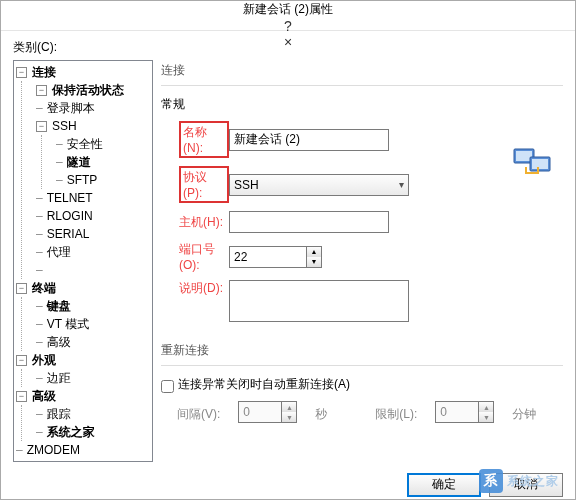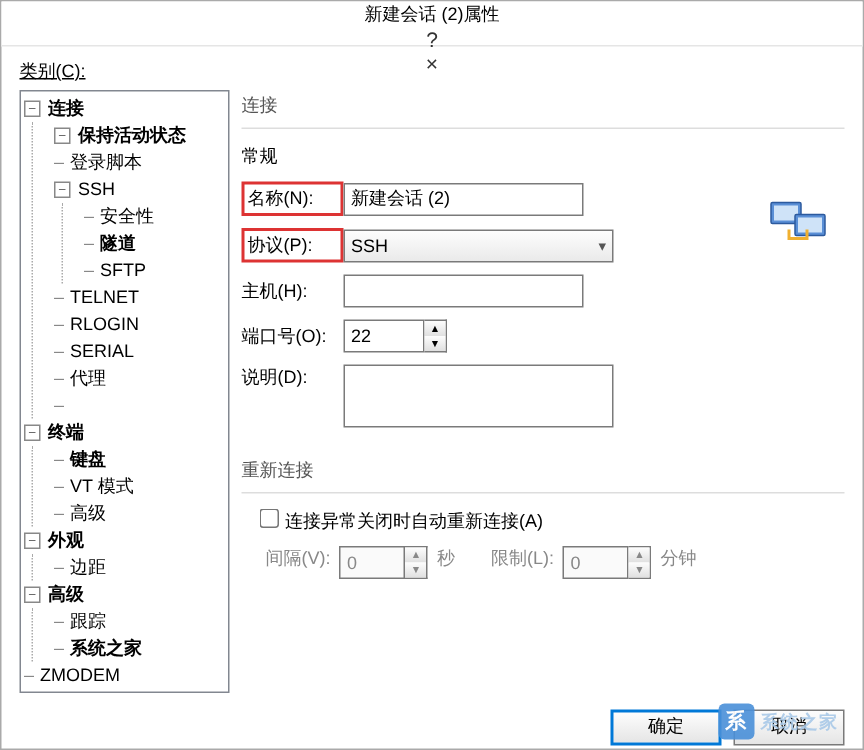--- a/index.html
+++ b/index.html
@@ -2,51 +2,51 @@
 <html><head>
   <meta charset="utf-8">
   <style>
     * { box-sizing: border-box; margin: 0; padding: 0; font-family: "Microsoft YaHei", "SimSun", sans-serif; font-size: 12px; }
     body { width: 576px; height: 500px; background: #f0f0f0; overflow: hidden; }
     .window { width: 100%; height: 100%; background: #fff; border: 1px solid #aaa; display: flex; flex-direction: column; }
     .titlebar { height: 30px; background: #fff; display: flex; align-items: center; padding: 0 8px; border-bottom: 1px solid #e5e5e5; flex-direction: column; }
     .titlebar-title { flex: 1; }
     .titlebar-btn { width: 36px; height: 28px; display: flex; align-items: center; justify-content: center; font-size: 14px; color: #333; cursor: pointer; }
     .body { flex: 1; padding: 8px 12px; display: flex; flex-direction: column; position: relative; }
-    .category-label { margin-bottom: 4px; text-decoration: underline; }
+    .category-label { margin-bottom: 4px; }
     .main-area { flex: 1; display: flex; gap: 8px; }
     .tree-panel { width: 140px; border: 1px solid #828790; background: #fff; overflow: auto; padding: 2px; }
     .tree ul { list-style: none; padding-left: 0; }
     .tree li { white-space: nowrap; line-height: 18px; }
     .tree .node { display: flex; align-items: center; cursor: pointer; }
     .tree .toggle { width: 11px; height: 11px; border: 1px solid #888; display: inline-flex; align-items: center; justify-content: center; font-size: 9px; line-height: 1; margin-right: 3px; color: #666; }
     .tree .spacer { display: inline-block; width: 14px; }
     .tree .leaf-dash { color: #888; margin-right: 2px; }
     .tree .lbl { padding: 0 2px; }
     .tree .bold { font-weight: bold; }
     .tree .children { padding-left: 14px; border-left: 1px dotted #aaa; margin-left: 5px; }
     .right-panel { flex: 1; display: flex; flex-direction: column; }
     .section-title { color: #555; padding: 2px 0 6px; border-bottom: 1px solid #ddd; margin-bottom: 10px; }
     .form { display: grid; grid-template-columns: 68px 1fr 60px; row-gap: 8px; align-items: center; }
-    .form-label { color: #000000; }
+    .form-label { color: #ef4444; margin-left: 18px; }
     .form-label.hl { border: 2px solid #d33; padding: 1px 2px; display: inline-block; }
     .text-input { width: 160px; height: 22px; border: 1px solid #7a7a7a; padding: 2px 4px; background: #fff; }
     .select { width: 180px; height: 22px; border: 1px solid #7a7a7a; background: linear-gradient(#fdfdfd,#eaeaea); padding: 2px 4px; display: flex; align-items: center; justify-content: space-between; }
     .select .chev { font-size: 10px; color: #555; }
     .spinner { display: inline-flex; align-items: stretch; height: 22px; }
-    .spinner input { width: 54px; border: 1px solid #7a7a7a; padding: 2px 4px; text-align: left; }
+    .spinner input { width: 78px; border: 1px solid #7a7a7a; padding: 2px 4px; text-align: left; }
     .spinner .btns { display: flex; flex-direction: column; border: 1px solid #7a7a7a; border-left: none; }
     .spinner .btns span { width: 14px; flex: 1; background: linear-gradient(#fdfdfd,#e0e0e0); font-size: 7px; line-height: 1; display: flex; align-items: center; justify-content: center; cursor: pointer; }
     .textarea { width: 180px; height: 42px; border: 1px solid #7a7a7a; resize: none; }
     .icon-box { grid-row: 1 / span 2; grid-column: 3; justify-self: center; }
     .icon-box svg { }
     .reconnect { margin-top: 18px; }
-    .checkbox-row { display: flex; align-items: flex-start; gap: 4px; margin: 8px 12px; }
+    .checkbox-row { display: flex; align-items: flex-end; gap: 4px; margin: 8px 0; }
     .checkbox-row input { width: 13px; height: 13px; }
-    .reconnect-fields { display: flex; align-items: flex-start; gap: 6px; margin-top: 6px; padding-left: 16px; color: #888; }
+    .reconnect-fields { display: flex; align-items: flex-end; gap: 18px; margin-top: 6px; padding-left: 16px; color: #888; }
     .reconnect-fields .spinner input { width: 44px; color: #888; }
     .footer { height: 44px; display: flex; justify-content: flex-end; align-items: center; gap: 8px; padding: 0 12px; position: relative; }
     .btn { min-width: 74px; height: 24px; border: 1px solid #7a7a7a; background: linear-gradient(#fdfdfd,#e5e5e5); cursor: pointer; }
     .btn.primary { border: 2px solid #0078d7; }
     .watermark { position: absolute; right: 16px; bottom: 6px; color: #a9c9e8; font-size: 18px; font-weight: bold; opacity: .9; letter-spacing:1px; pointer-events:none; }
     .watermark-badge { display:inline-flex; align-items:center; justify-content:center; width:24px; height:24px; background:#4a90d9; color:#fff; border-radius:4px; margin-right:4px; font-size:14px;}
   </style>
 </head>
 <body>
 

